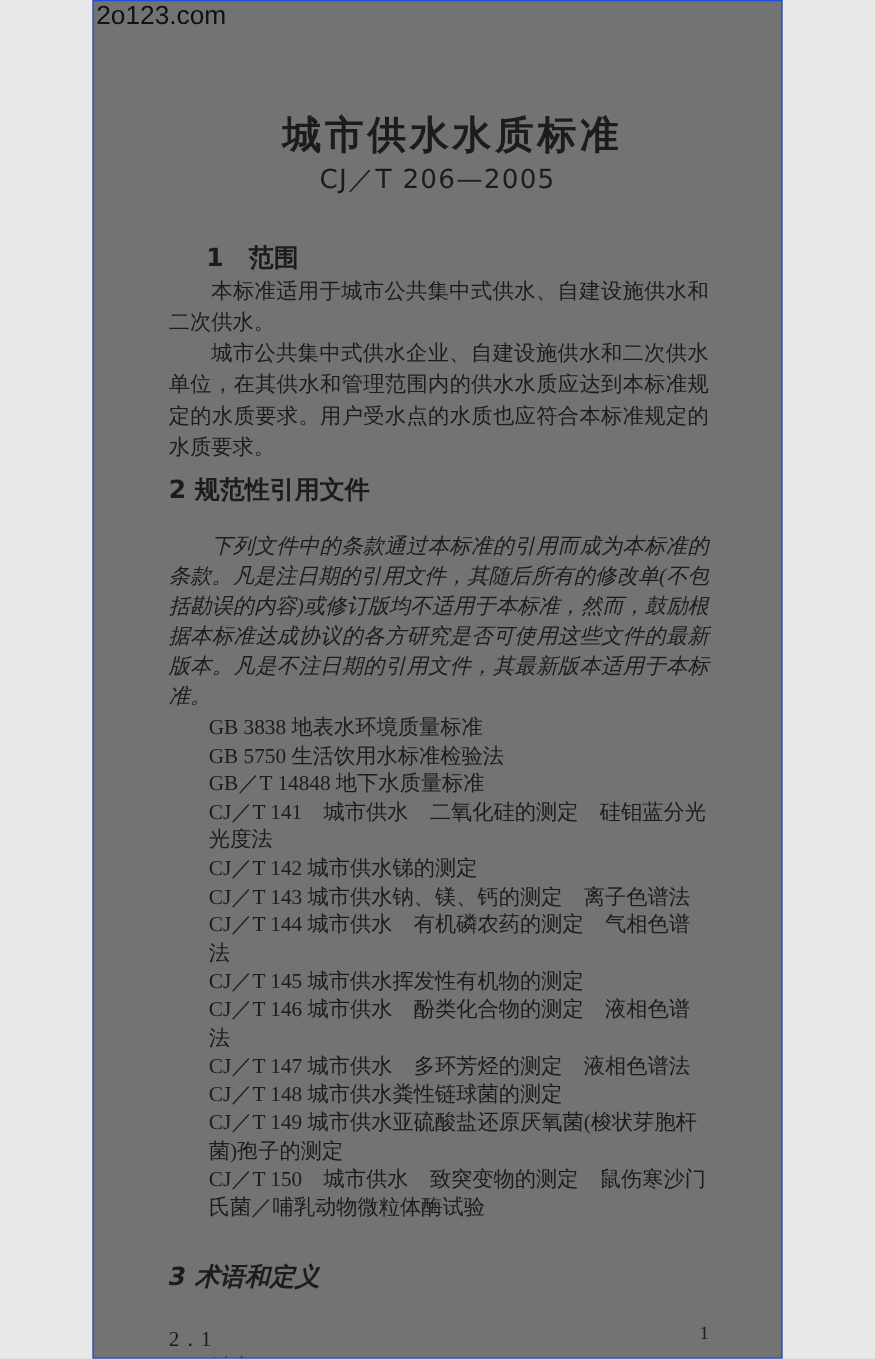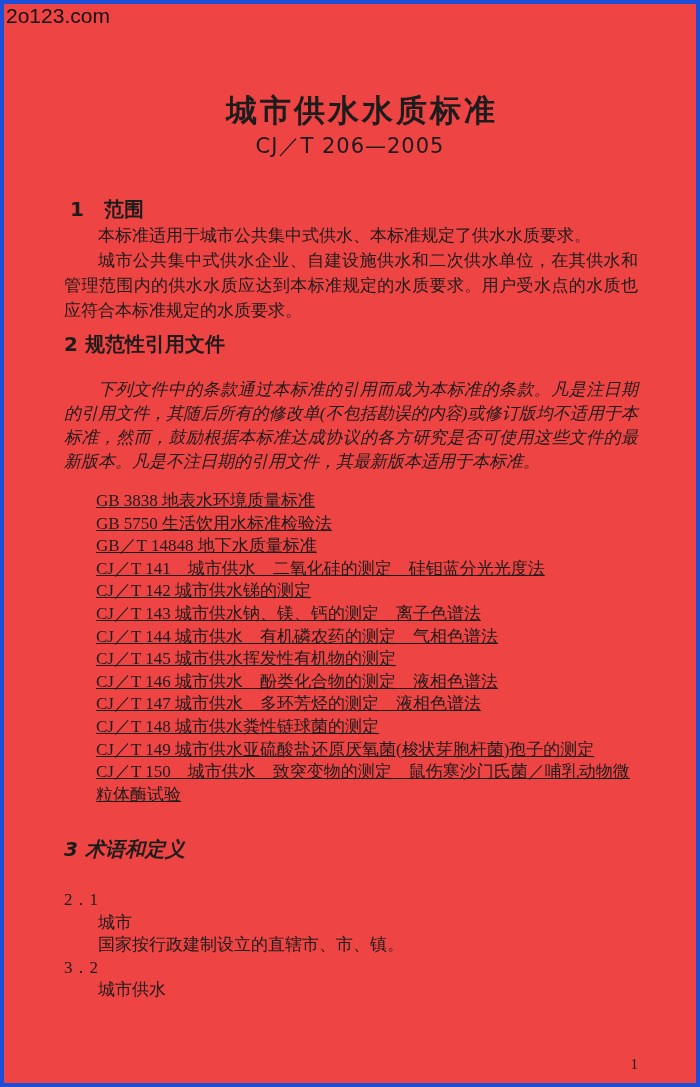--- a/index.html
+++ b/index.html
@@ -1,22 +1,22 @@
 <!DOCTYPE html>
 <html><head>
 <meta charset="utf-8">
 <style>
   html, body { margin: 0; padding: 0; background: #e8e8e8; }
   .page {
     position: relative;
-    width: 700px;
+    width: 552px;
     height: 1087px;
     margin: 0 auto;
-    background: #ef4444;
-    border: 4px solid #1d4ed8;
+    background: #737373;
+    border: 1px solid #1d4ed8;
     box-sizing: border-box;
     color: #1c1c1c;
     font-family: "Liberation Serif", "DejaVu Serif", serif;
     overflow: hidden;
   }
   .watermark {
     position: absolute;
     top: 0px;
     left: 2px;
     font-family: "Liberation Sans", "DejaVu Sans", sans-serif;
@@ -40,33 +40,33 @@
   }
   .content {
     margin: 0 58px 0 60px;
   }
   .sec-heading {
     font-family: "DejaVu Sans", "Liberation Sans", sans-serif;
     font-weight: bold;
     font-size: 20px;
     margin: 0;
   }
-  .h1 { margin-top: 36px; padding-left: 6px; }
+  .h1 { margin-top: 36px; padding-left: 6px; margin-left: 24px; }
   .h2 { margin-top: 8px; }
   .h3 { margin-top: 10px; }
   .para {
     font-size: 17px;
     line-height: 25px;
     text-indent: 2em;
     text-align: justify;
     margin: 0;
   }
   .first-para { margin-top: 27px; }
   .intro-para { margin-top: 20px; line-height: 24px; font-style: italic; }
-  .ref-list { margin-top: 16px; text-decoration: underline; }
+  .ref-list { margin-top: 2px; }
   .ref {
     font-size: 17px;
     line-height: 22.6px;
     padding-left: 32px;
     margin: 0;
   }
   .terms { margin-top: 26px; }
   .term-num {
     font-size: 17px;
     line-height: 22.5px;
@@ -98,21 +98,21 @@
 <div class="page">
 
   <div class="watermark">2o123.com</div>
 
   <div class="doc-title">城市供水水质标准</div>
   <div class="std-no">CJ／T 206—2005</div>
 
   <div class="content">
 
     <h2 class="sec-heading h1">1　范围</h2>
-    <p class="para">本标准适用于城市公共集中式供水、本标准规定了供水水质要求。</p>
+    <p class="para">本标准适用于城市公共集中式供水、自建设施供水和二次供水。</p>
     <p class="para">城市公共集中式供水企业、自建设施供水和二次供水单位，在其供水和管理范围内的供水水质应达到本标准规定的水质要求。用户受水点的水质也应符合本标准规定的水质要求。</p>
 
     <h2 class="sec-heading h2">2 规范性引用文件</h2>
     <p class="para intro-para">下列文件中的条款通过本标准的引用而成为本标准的条款。凡是注日期的引用文件，其随后所有的修改单(不包括勘误的内容)或修订版均不适用于本标准，然而，鼓励根据本标准达成协议的各方研究是否可使用这些文件的最新版本。凡是不注日期的引用文件，其最新版本适用于本标准。</p>
 
     <div class="ref-list">
       <p class="ref">GB 3838 地表水环境质量标准</p>
       <p class="ref">GB 5750 生活饮用水标准检验法</p>
       <p class="ref">GB／T 14848 地下水质量标准</p>
       <p class="ref">CJ／T 141　城市供水　二氧化硅的测定　硅钼蓝分光光度法</p>

